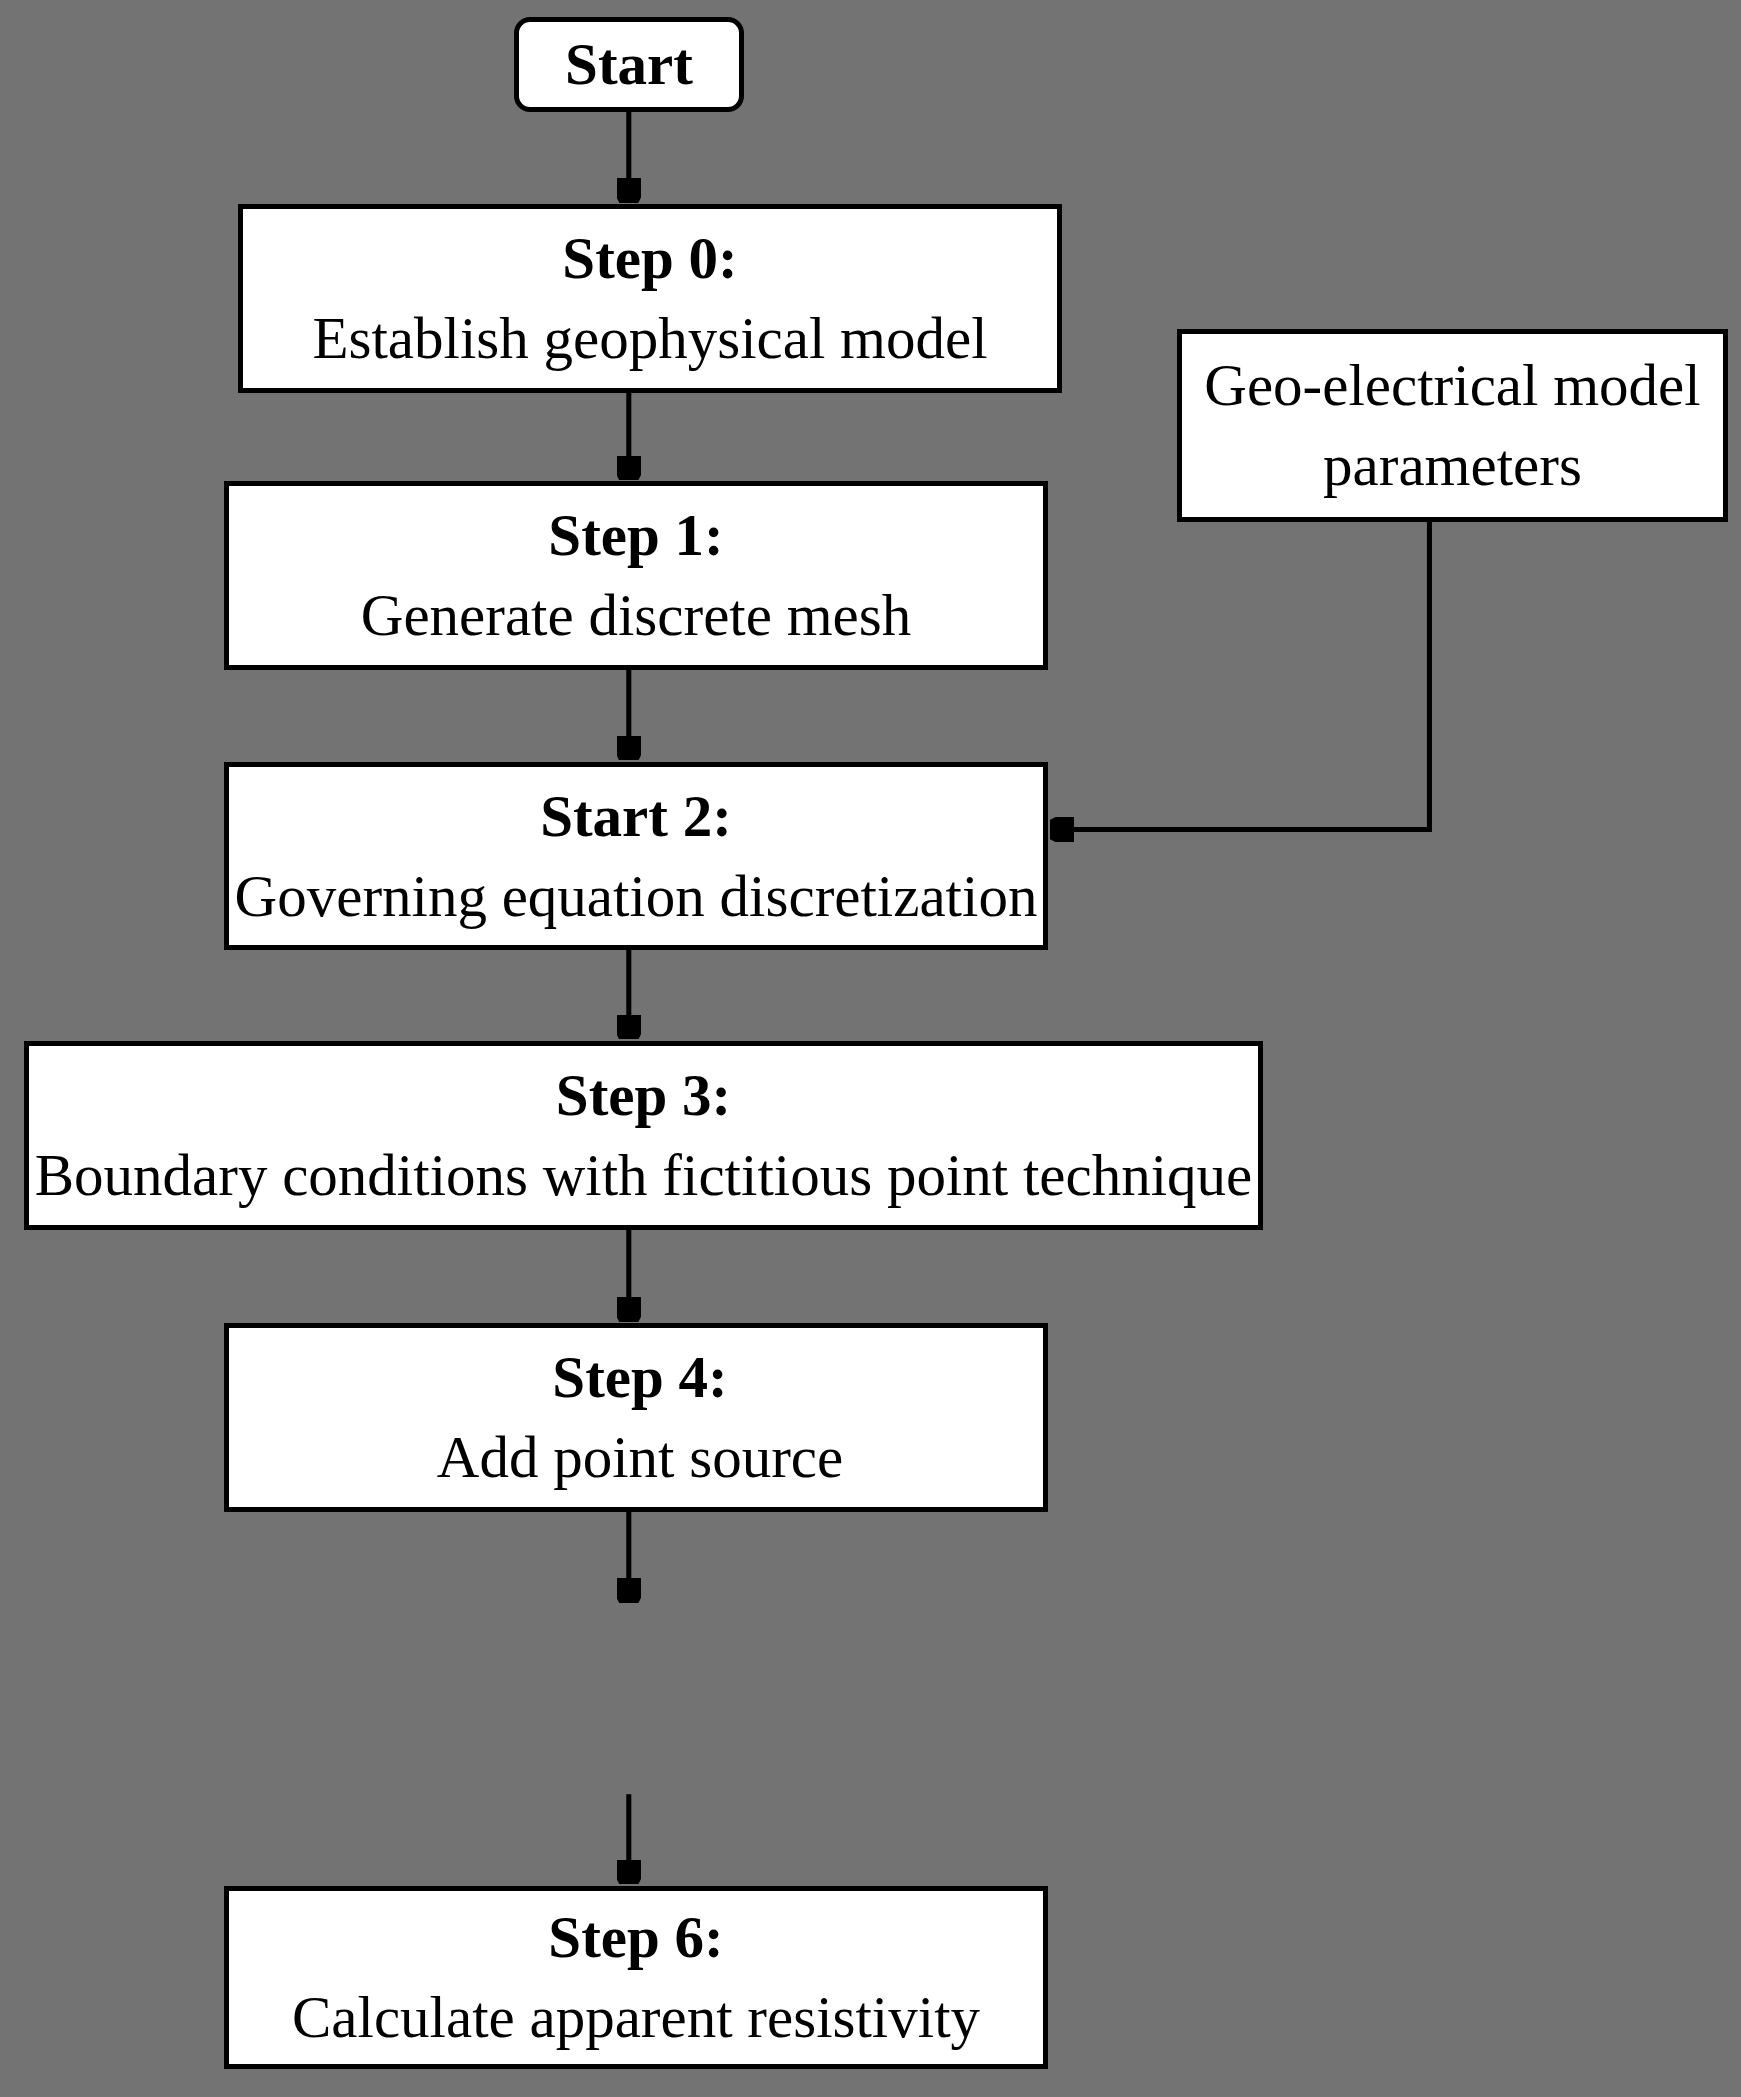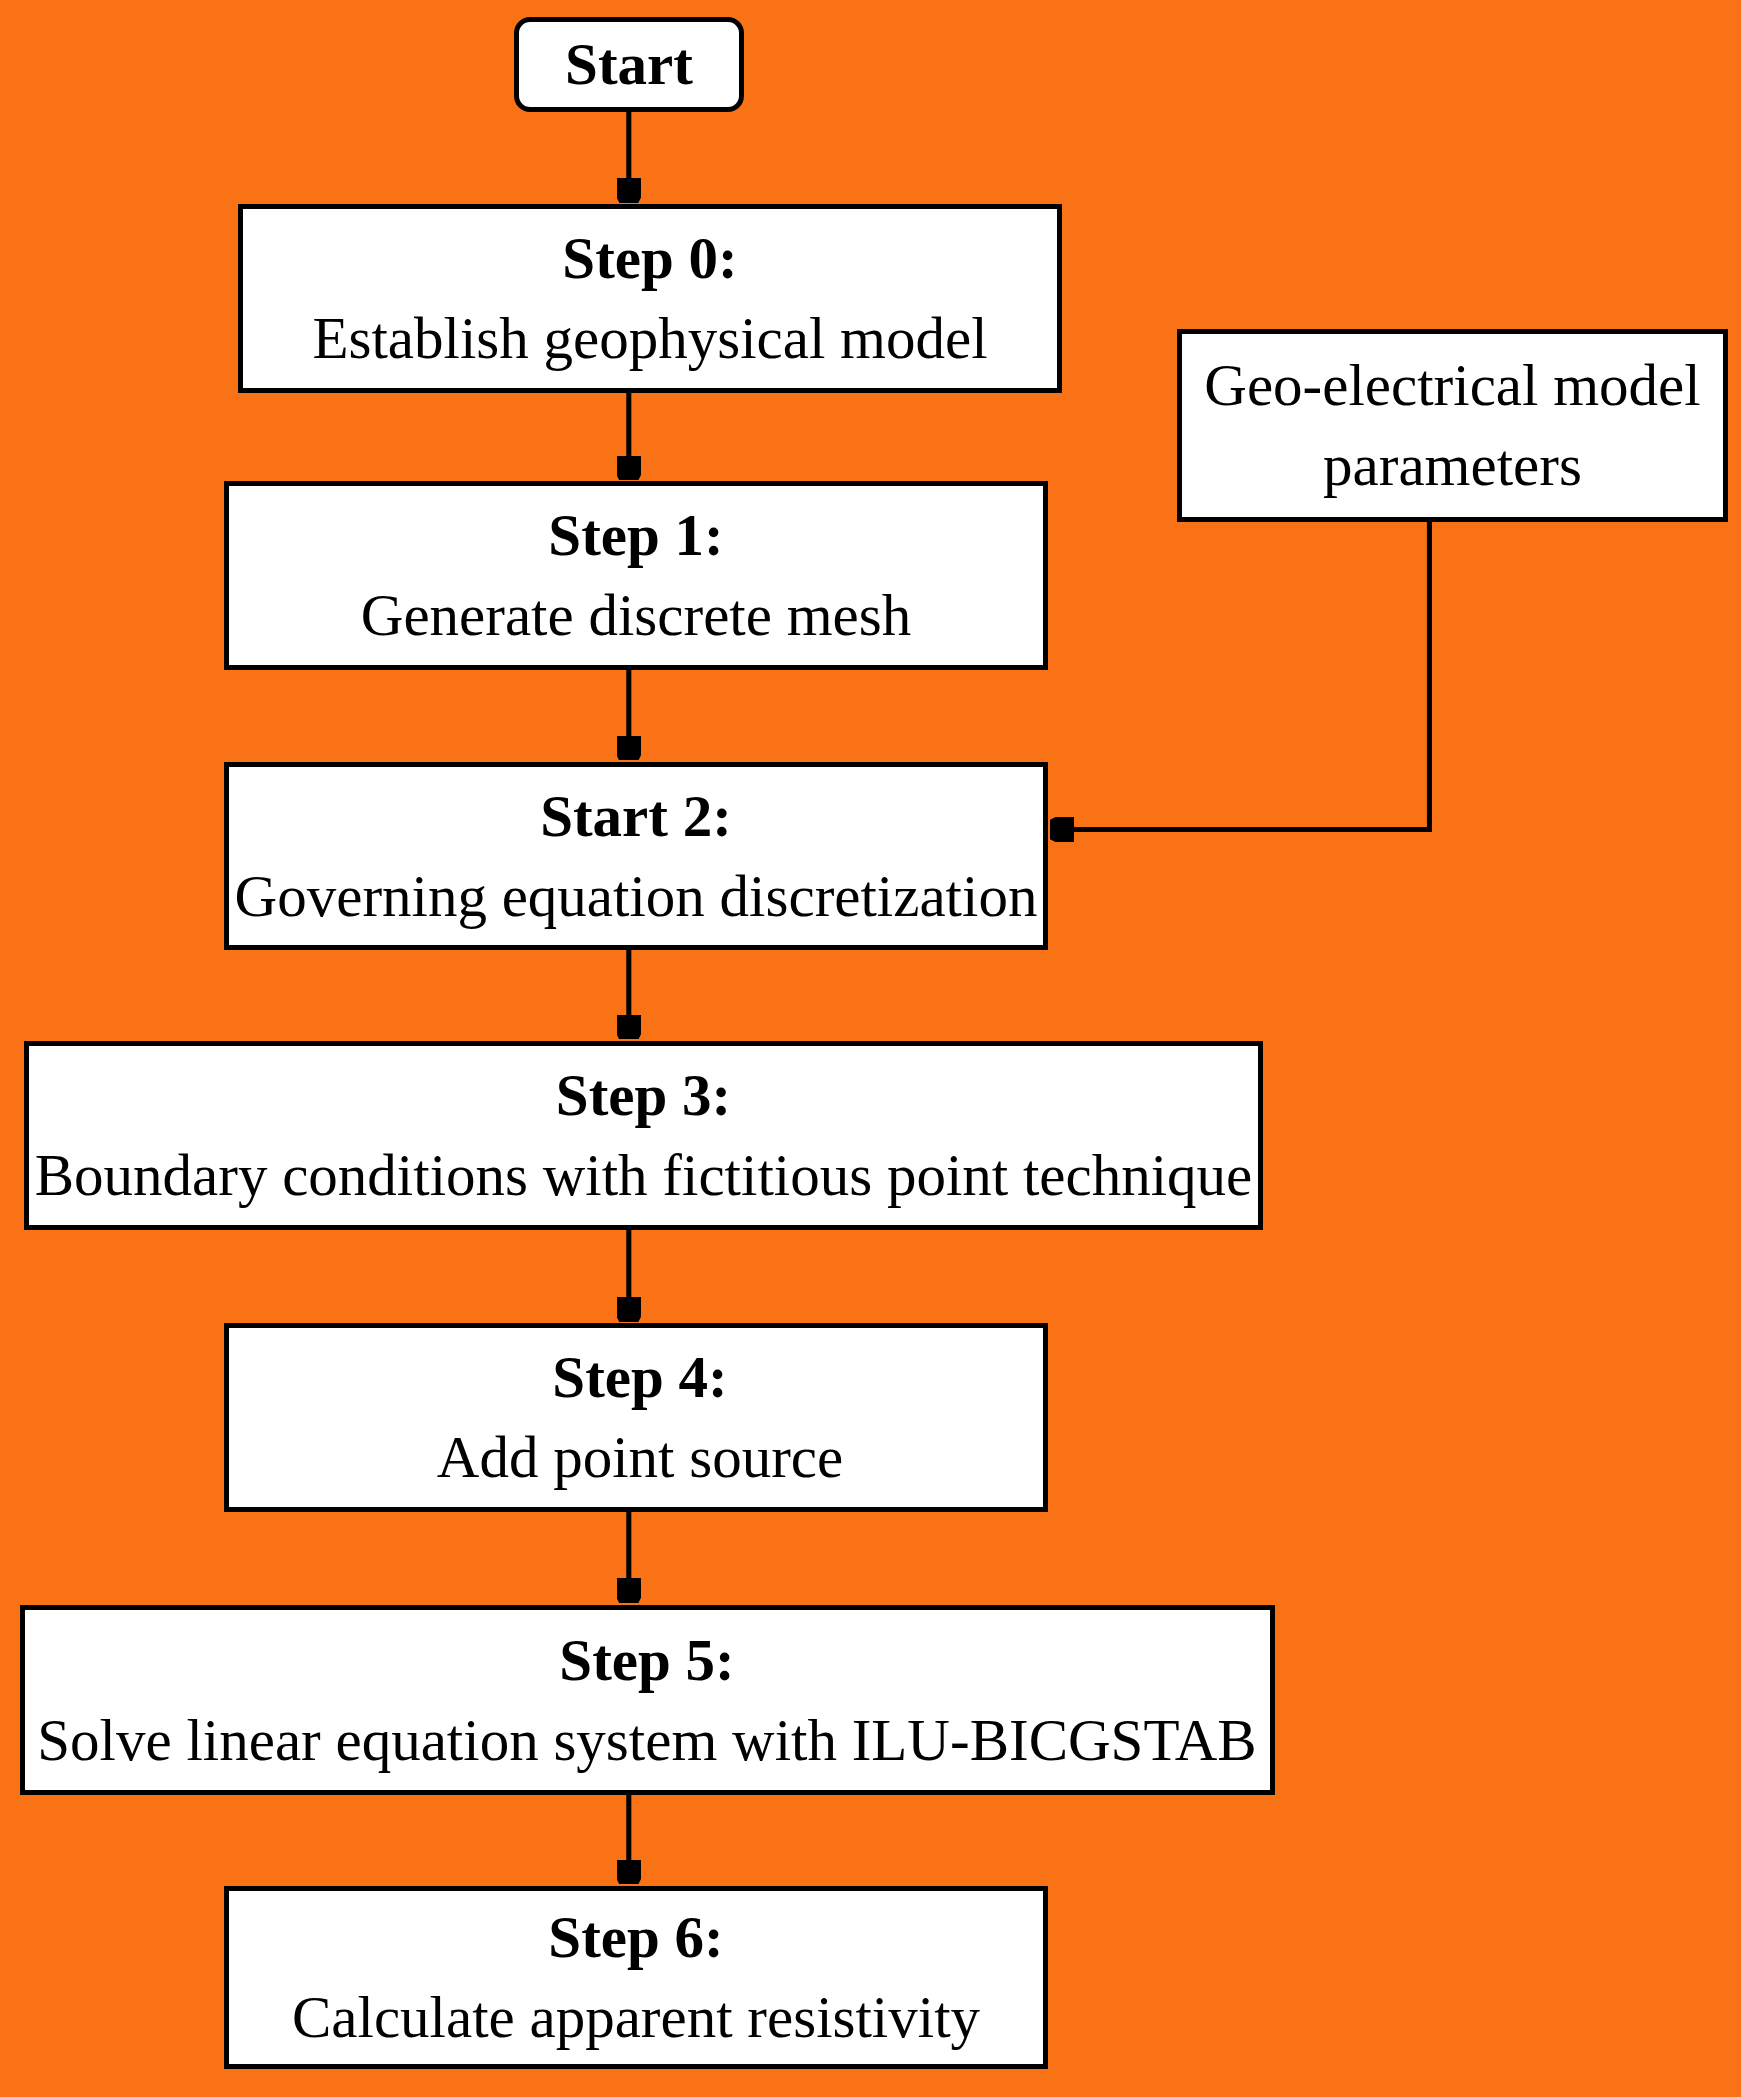--- a/index.html
+++ b/index.html
@@ -4,21 +4,21 @@
 <style>
   html, body {
     margin: 0;
     padding: 0;
     background: #ffffff;
   }
   .canvas {
     position: relative;
     width: 1741px;
     height: 2097px;
-    background: #f97316;
+    background: #737373;
     font-family: "Liberation Serif", "DejaVu Serif", serif;
     color: #000000;
     overflow: hidden;
   }
   .connectors {
     position: absolute;
     left: 0;
     top: 0;
     width: 1741px;
     height: 2097px;
@@ -110,24 +110,20 @@
   <div class="node n-step3">
     <div class="title">Step 3:</div>
     <div class="desc">Boundary conditions with fictitious point technique</div>
   </div>
 
   <div class="node n-step4">
     <div class="title">Step 4:</div>
     <div class="desc">Add point source</div>
   </div>
 
-  <div class="node n-step5">
-    <div class="title">Step 5:</div>
-    <div class="desc">Solve linear equation system with ILU-BICGSTAB</div>
-  </div>
 
   <div class="node n-step6">
     <div class="title">Step 6:</div>
     <div class="desc">Calculate apparent resistivity</div>
   </div>
 
   <div class="node n-geo">
     <div class="desc">Geo-electrical model</div>
     <div class="desc">parameters</div>
   </div>

